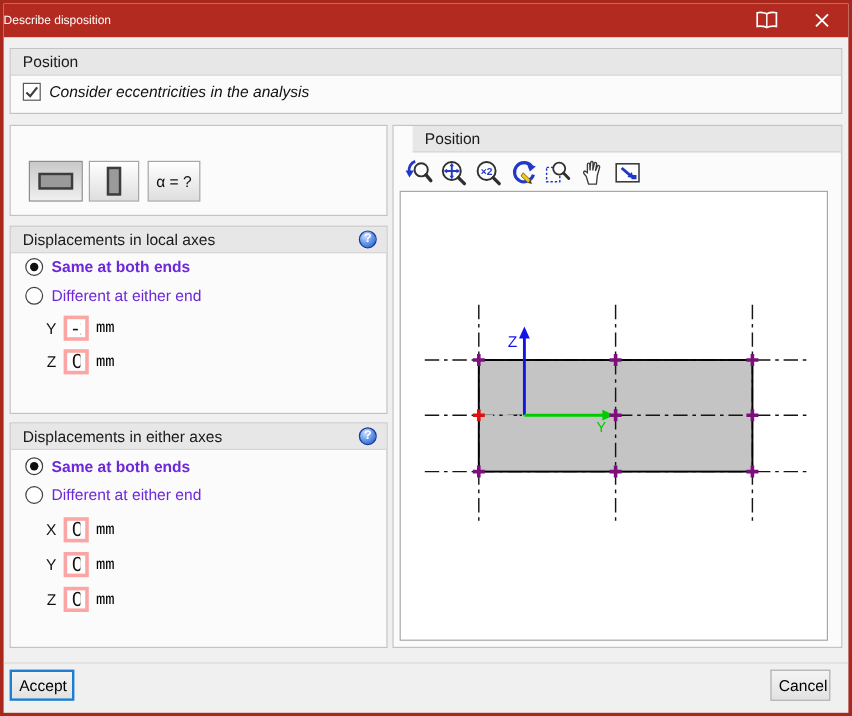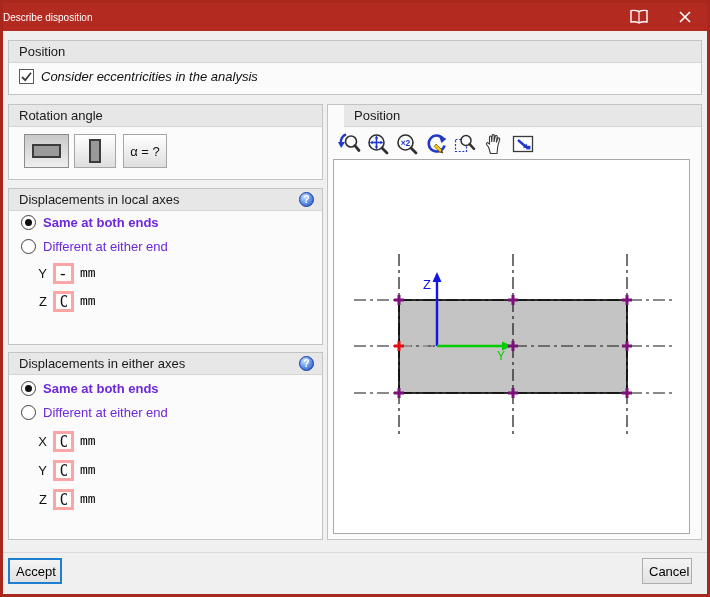--- a/index.html
+++ b/index.html
@@ -90,23 +90,20 @@
         <span class="checkbox">
           <svg width="13" height="13" viewBox="0 0 13 13">
               <polyline points="2,7 5.2,10.2 11,2.8" fill="none" stroke="#3C3C3C" stroke-width="1.8"></polyline>
             </svg>
         </span>
         <span class="check-label">Consider eccentricities in the analysis</span>
       </div>
     </div>
 
     <div class="group g-rotation">
-      <div class="group-header">
-        <span>Rotation angle</span>
-      </div>
       <div class="rot-btn rot-b1 sel">
         <span class="shape-h"></span>
       </div>
       <div class="rot-btn rot-b2">
         <span class="shape-v"></span>
       </div>
       <div class="rot-btn rot-b3">
         <span>α = ?</span>
       </div>
     </div>

